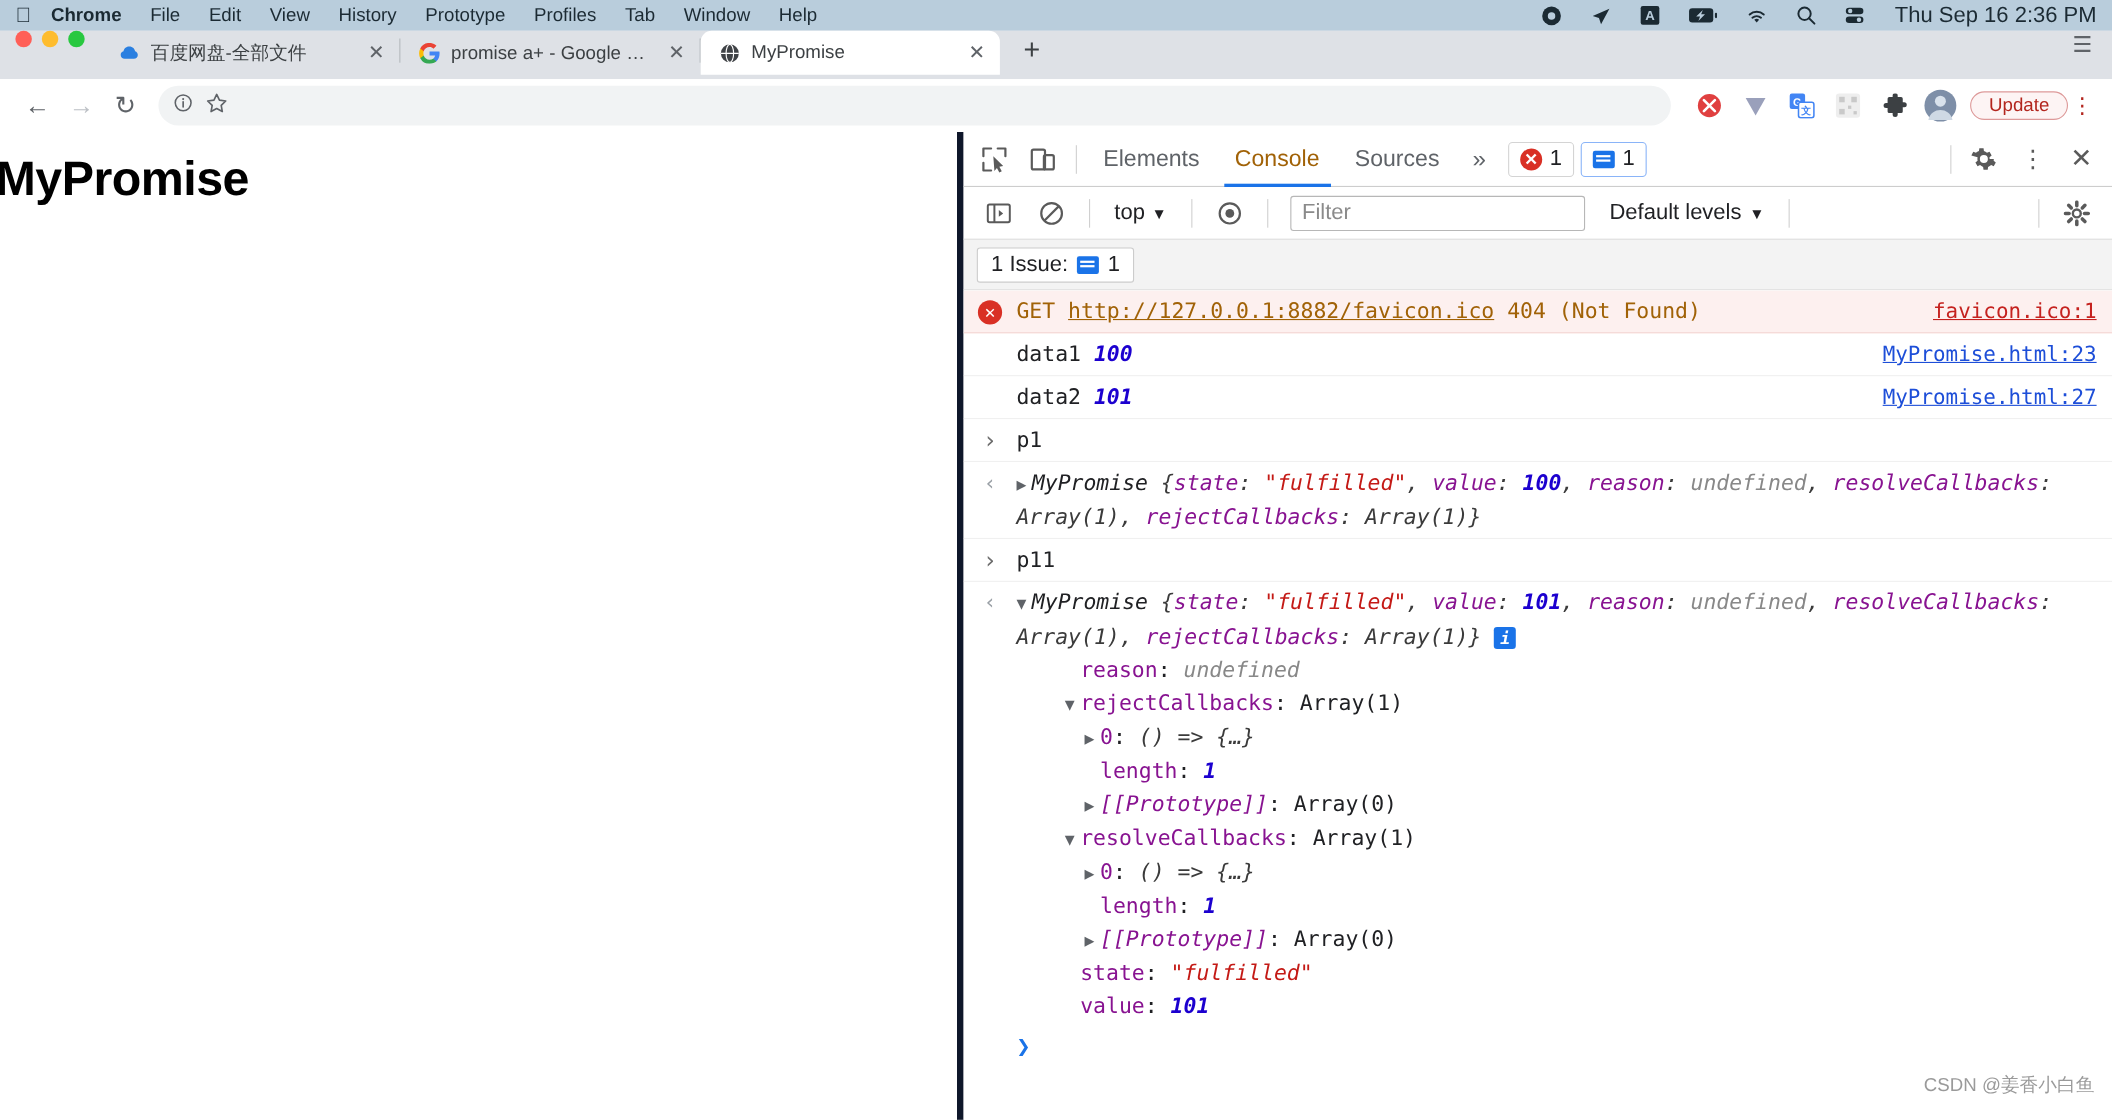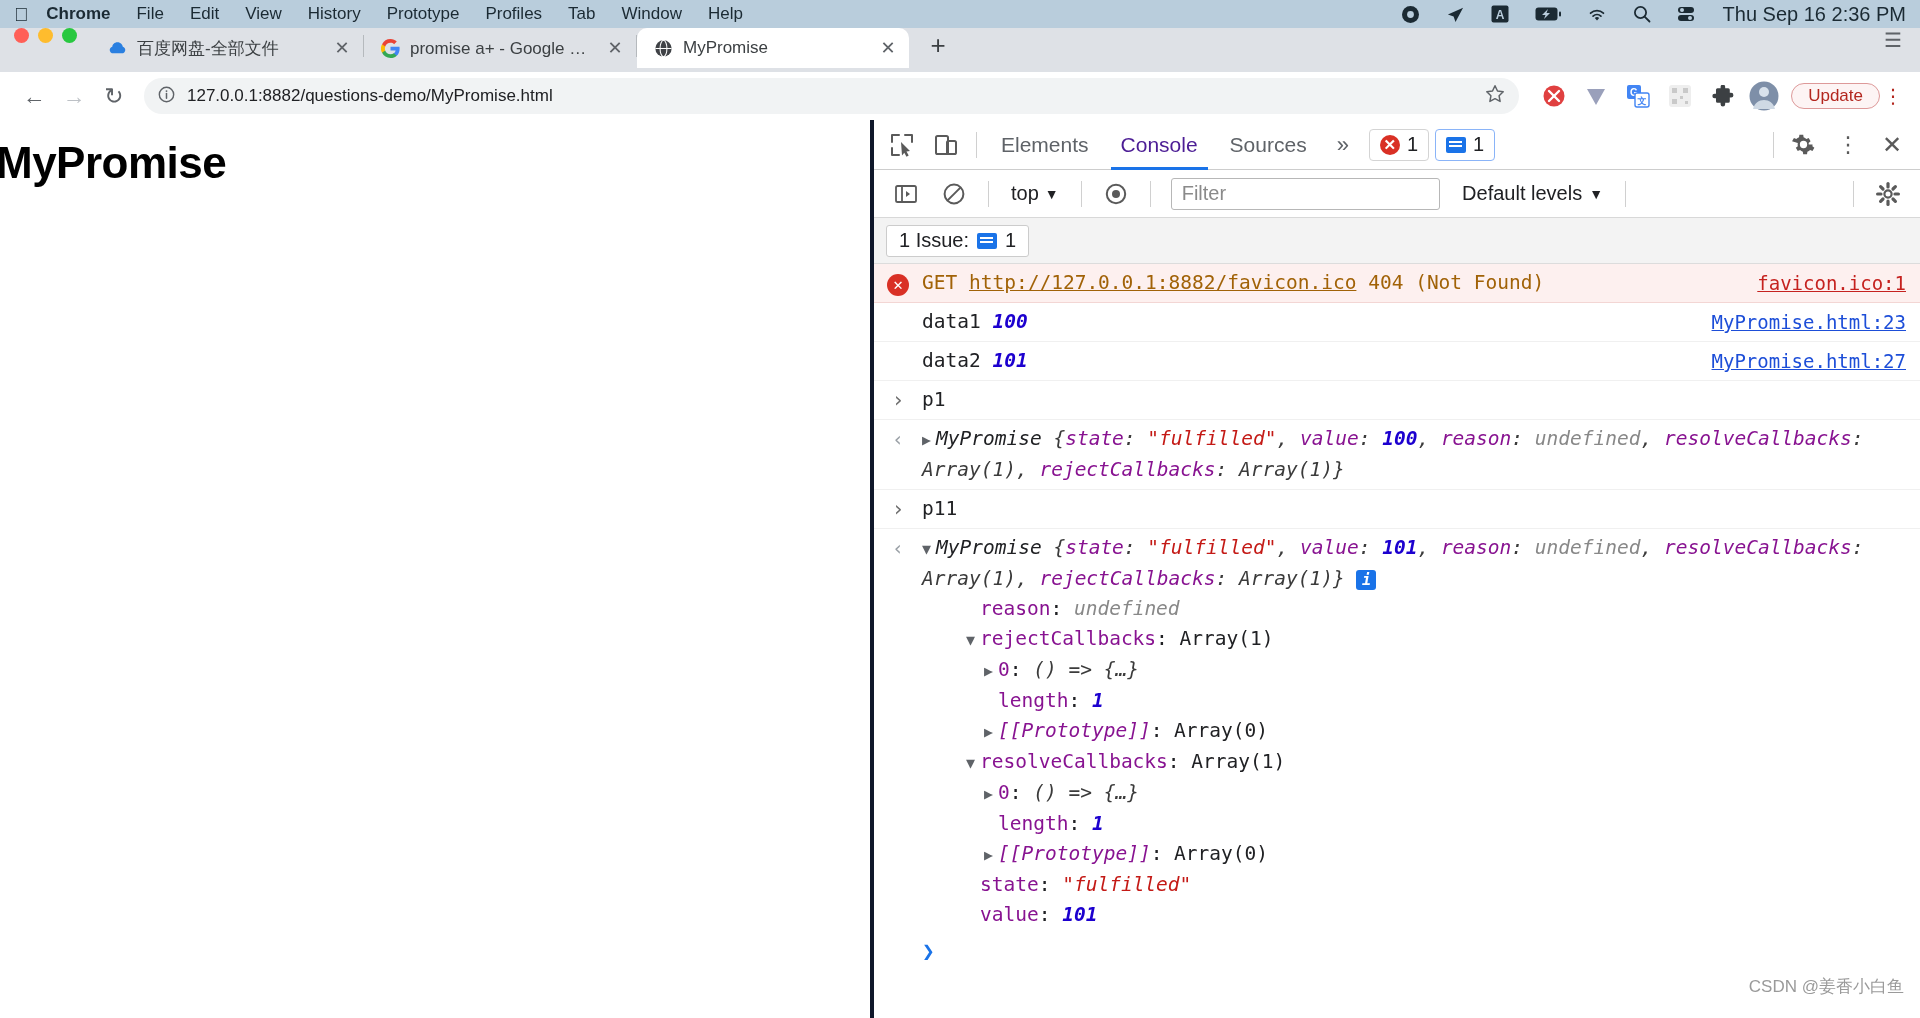--- a/index.html
+++ b/index.html
@@ -78,33 +78,33 @@
   
   #page {
     position: absolute; top: 120px; left: 0; width: 870px; height: 898px;
     background: #fff; overflow: hidden;
   }
   #page h1 { font-size: 44px; font-weight: bold; color: #000; margin: 18px 0 0 -4px; letter-spacing: -0.5px; }
 
   
   #devtools {
     position: absolute; top: 120px; left: 870px; width: 1050px; height: 898px;
-    background: #fff; border-left: 4px solid #0f172a;
+    background: #fff; border-left: 6px solid #0f172a;
     display: flex; flex-direction: column;
     font-family: "Liberation Sans", sans-serif;
   }
   #dt-tabs {
     height: 50px; display: flex; align-items: center; gap: 0;
     border-bottom: 1px solid #cdcdcd; padding: 0 6px; background: #fff; flex: 0 0 50px;
   }
   .dtic { width: 44px; height: 40px; display:flex; align-items:center; justify-content:center; color:#5a5a5a; }
   .vdiv { width: 1px; height: 26px; background: #d0d0d0; margin: 0 8px; }
   .dtab { padding: 0 16px; height: 50px; display:flex; align-items:center;
           font-size: 21px; color: #5f6368; position: relative; }
-  .dtab.sel { color: #4c1d95; }
+  .dtab.sel { color: #a16207; }
   .dtab.sel::after { content:""; position:absolute; left:6px; right:6px; bottom:0; height:3px; background:#1a73e8; }
   .more { padding: 0 14px; font-size: 22px; color:#5f6368; }
   .badge {
     height: 32px; display:flex; align-items:center; gap: 7px; padding: 0 10px;
     border: 1px solid #d4d4d4; border-radius: 4px; font-size: 20px; color:#202124;
     margin-left: 6px; background:#fff;
   }
   .badge.sel2 { border-color:#8ab4f8; }
   .errdot { width: 20px; height: 20px; border-radius: 50%; background:#d93025; color:#fff;
             font-size: 15px; display:flex; align-items:center; justify-content:center; font-weight:bold; }
@@ -290,21 +290,20 @@
   <div class="navbtn">↻</div>
 
   <div id="omnibox">
     <span>
       <svg width="17" height="17" viewBox="0 0 18 18">
           <circle cx="9" cy="9" r="7.6" fill="none" stroke="#5f6368" stroke-width="1.5"></circle>
           <line x1="9" y1="8" x2="9" y2="13" stroke="#5f6368" stroke-width="1.6" stroke-linecap="round"></line>
           <circle cx="9" cy="5.4" r="1" fill="#5f6368"></circle>
         </svg>
     </span>
-    <span class="url" title="Search Google or type a URL">127.0.0.1:8882/questions-demo/MyPromise.html</span>
     <span>
       <svg width="20" height="20" viewBox="0 0 20 20">
           <path d="M10 1.8l2.5 5.2 5.7.8-4.1 4 1 5.6-5.1-2.7-5.1 2.7 1-5.6-4.1-4 5.7-.8z" fill="none" stroke="#5f6368" stroke-width="1.5" stroke-linejoin="round"></path>
         </svg>
     </span>
   </div>
 
   <div class="tbicon">
     <svg width="24" height="24" viewBox="0 0 24 24">
         <circle cx="12" cy="12" r="10.5" fill="#e04040"></circle>

